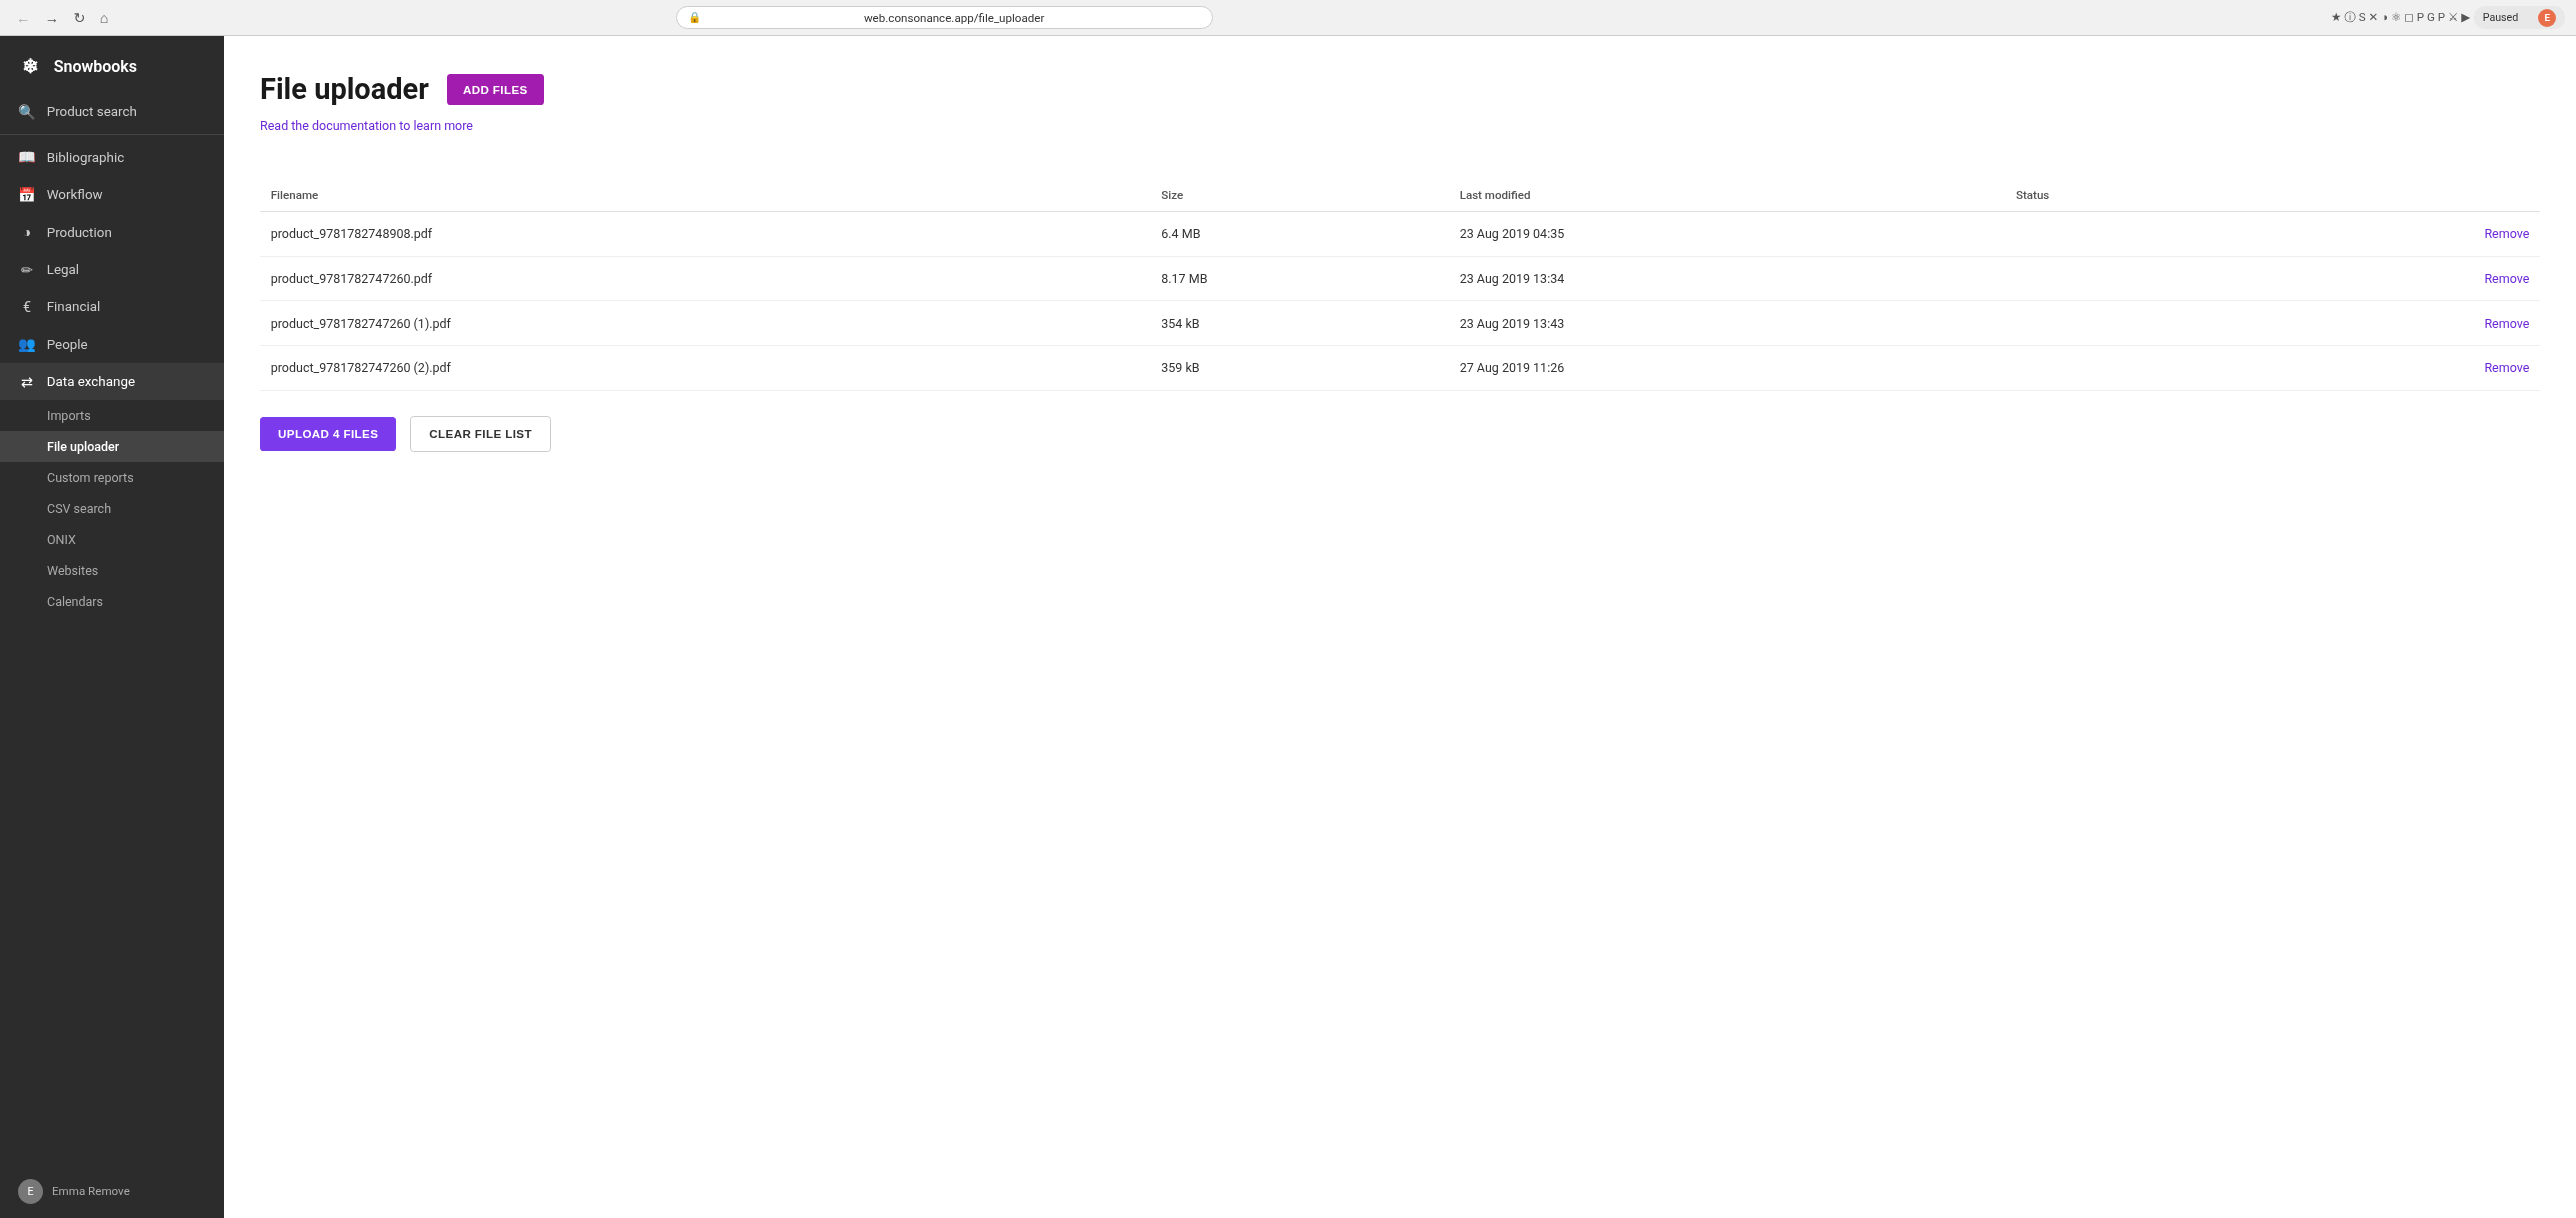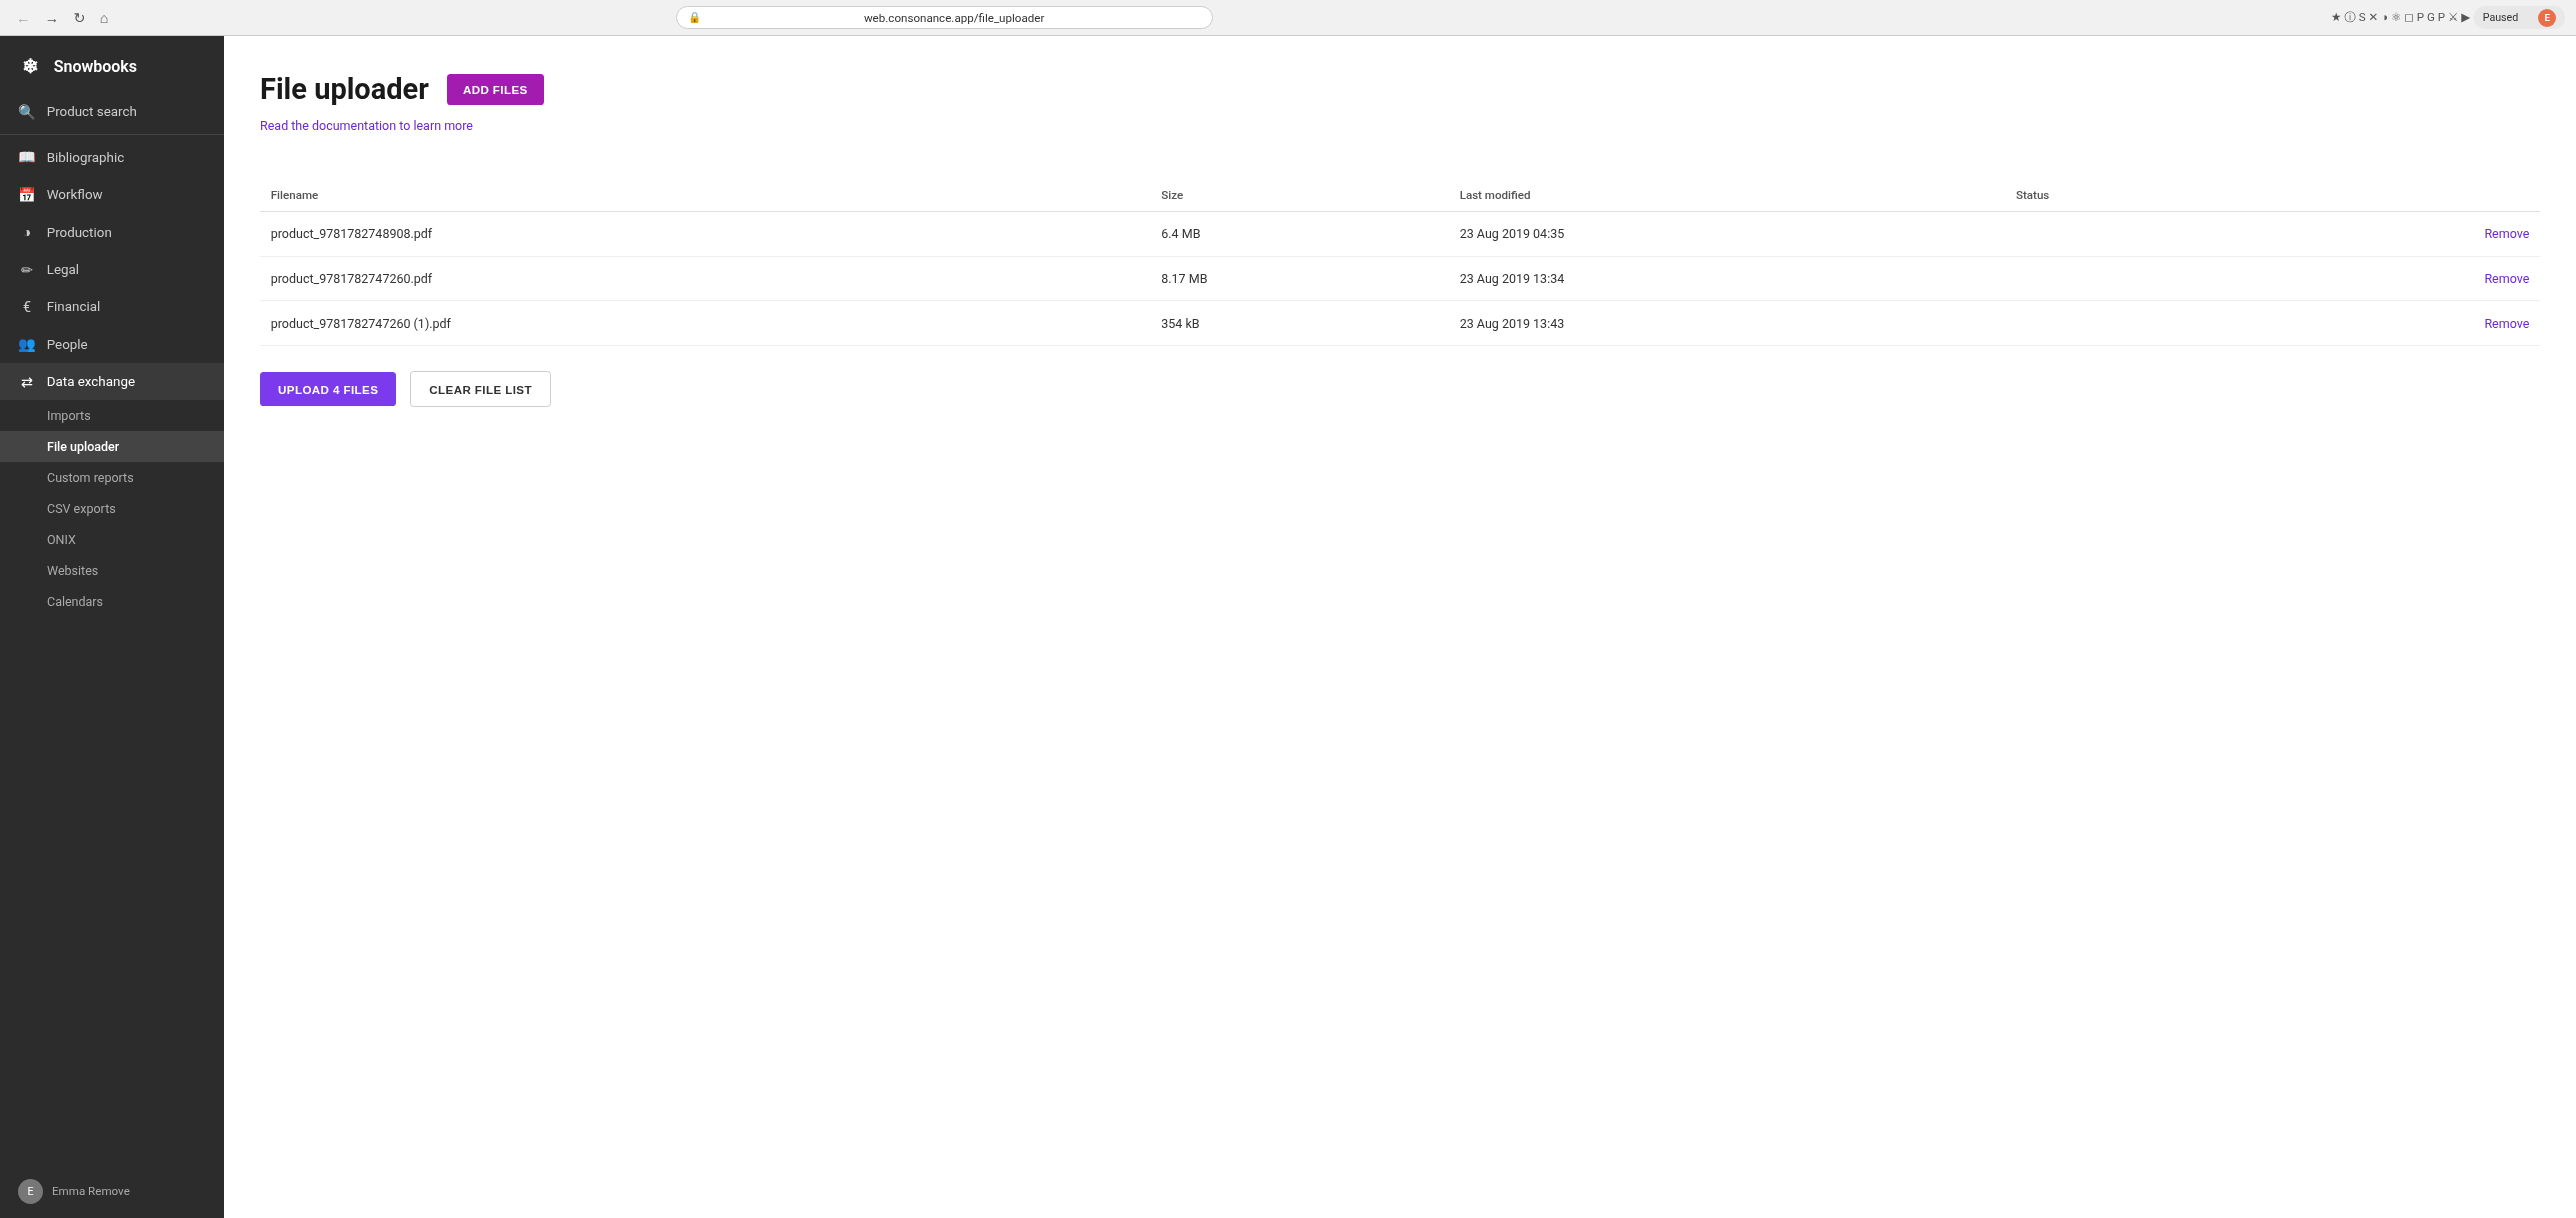--- a/index.html
+++ b/index.html
@@ -172,21 +172,21 @@
       <div class="sidebar-sub-item">
         <span>Imports</span>
       </div>
       <div class="sidebar-sub-item active">
         <span>File uploader</span>
       </div>
       <div class="sidebar-sub-item">
         <span>Custom reports</span>
       </div>
       <div class="sidebar-sub-item">
-        <span>CSV exports</span>
+        <span>CSV search</span>
       </div>
       <div class="sidebar-sub-item">
         <span>ONIX</span>
       </div>
       <div class="sidebar-sub-item">
         <span>Websites</span>
       </div>
       <div class="sidebar-sub-item">
         <span>Calendars</span>
       </div>
@@ -237,20 +237,29 @@
     </tr>
           <tr>
       <td>product_9781782747260 (1).pdf</td>
       <td>354 kB</td>
       <td>23 Aug 2019 13:43</td>
       <td></td>
       <td class="remove-cell">
         <a class="remove-link" href="#">Remove</a>
       </td>
     </tr>
+          <tr>
+      <td>product_9781782747260 (2).pdf</td>
+      <td>359 kB</td>
+      <td>27 Aug 2019 11:26</td>
+      <td></td>
+      <td class="remove-cell">
+        <a class="remove-link" href="#">Remove</a>
+      </td>
+    </tr>
         </tbody>
     </table>
 
     <div class="actions-row">
       <button class="upload-btn">UPLOAD 4 FILES</button>
       <button class="clear-btn">CLEAR FILE LIST</button>
     </div>
   </main>
 </div>
 

